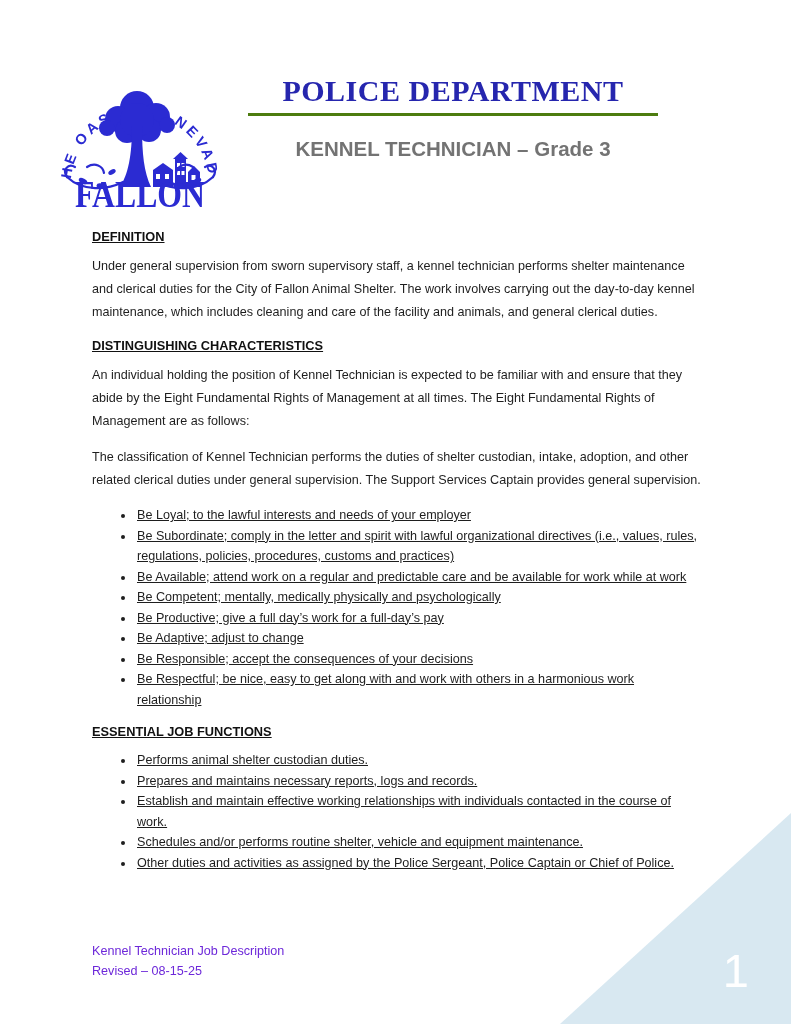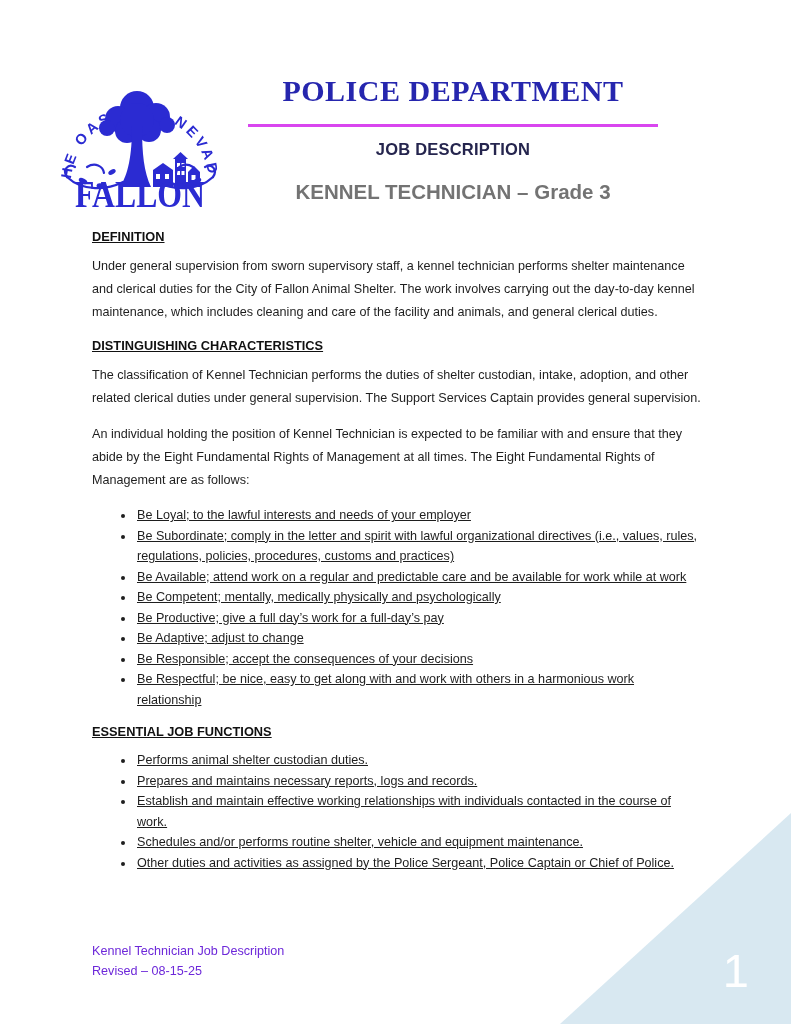--- a/index.html
+++ b/index.html
@@ -21,21 +21,21 @@
   }
 
   
   .logo { position:absolute; left:57px; top:68px; width:166px; height:142px; }
 
   
   .header-block { position:absolute; left:248px; top:74px; width:410px; text-align:center; }
   .department-title {
     margin:0; font-family:"Liberation Serif", serif; font-weight:bold;
     font-size:30px; line-height:34px; letter-spacing:0.5px; color:#2626ae;
-    border-bottom:3px solid #d946ef; padding-bottom:16px;
+    border-bottom:3px solid #4d7c0f; padding-bottom:5px;
   }
   .doc-type {
     margin:13px 0 0 0; font-size:16.5px; font-weight:bold;
     letter-spacing:0.2px; color:#25254e;
   }
   .position-title {
     margin:21px 0 0 0; font-size:20.5px; font-weight:bold; color:#737373;
   }
 
   
@@ -113,35 +113,34 @@
         <ellipse cx="140" cy="113" rx="4.5" ry="2.5" transform="rotate(-25 140 113)"></ellipse>
         <ellipse cx="55" cy="104" rx="4" ry="2.3" transform="rotate(-30 55 104)"></ellipse>
       </g>
 
       <text x="83" y="139" text-anchor="middle" font-family="Liberation Serif, serif" font-size="37" font-weight="bold" fill="#2b2bd2" textLength="130" lengthAdjust="spacingAndGlyphs">FALLON</text>
     </svg>
   </div>
 
   <div class="header-block">
     <h1 class="department-title">POLICE DEPARTMENT</h1>
-    <div class="doc-type">JOB DESCRIPTION</div>
     <div class="position-title">KENNEL TECHNICIAN – Grade 3</div>
   </div>
 
   <div class="doc-body">
 
     <div class="section">
       <h2 class="section-heading">DEFINITION</h2>
       <p>Under general supervision from sworn supervisory staff, a kennel technician performs shelter maintenance and clerical duties for the City of Fallon Animal Shelter.  The work involves carrying out the day-to-day kennel maintenance, which includes cleaning and care of the facility and animals, and general clerical duties.</p>
     </div>
 
     <div class="section">
       <h2 class="section-heading">DISTINGUISHING CHARACTERISTICS</h2>
+      <p>An individual holding the position of Kennel Technician is expected to be familiar with and ensure that they abide by the Eight Fundamental Rights of Management at all times.  The Eight Fundamental Rights of Management are as follows:</p>
       <p>The classification of Kennel Technician performs the duties of shelter custodian, intake, adoption, and other related clerical duties under general supervision.  The Support Services Captain provides general supervision.</p>
-      <p>An individual holding the position of Kennel Technician is expected to be familiar with and ensure that they abide by the Eight Fundamental Rights of Management at all times.  The Eight Fundamental Rights of Management are as follows:</p>
       <ul>
         <li>Be Loyal; to the lawful interests and needs of your employer</li>
         <li>Be Subordinate; comply in the letter and spirit with lawful organizational directives (i.e., values, rules, regulations, policies, procedures, customs and practices)</li>
         <li>Be Available; attend work on a regular and predictable care and be available for work while at work</li>
         <li>Be Competent; mentally, medically physically and psychologically</li>
         <li>Be Productive; give a full day’s work for a full-day’s pay</li>
         <li>Be Adaptive; adjust to change</li>
         <li>Be Responsible; accept the consequences of your decisions</li>
         <li>Be Respectful; be nice, easy to get along with and work with others in a harmonious work relationship</li>
       </ul>

